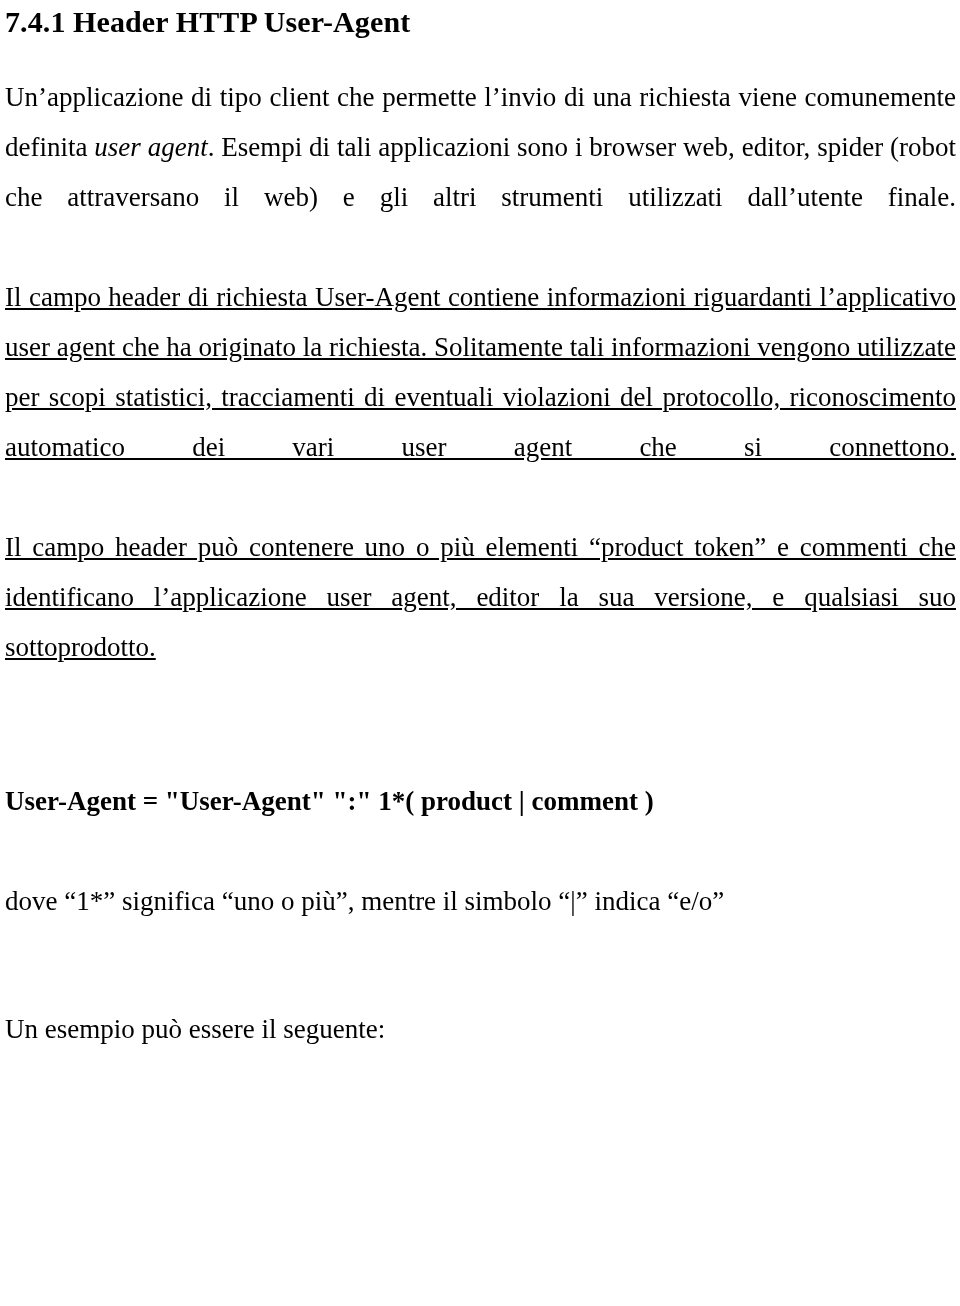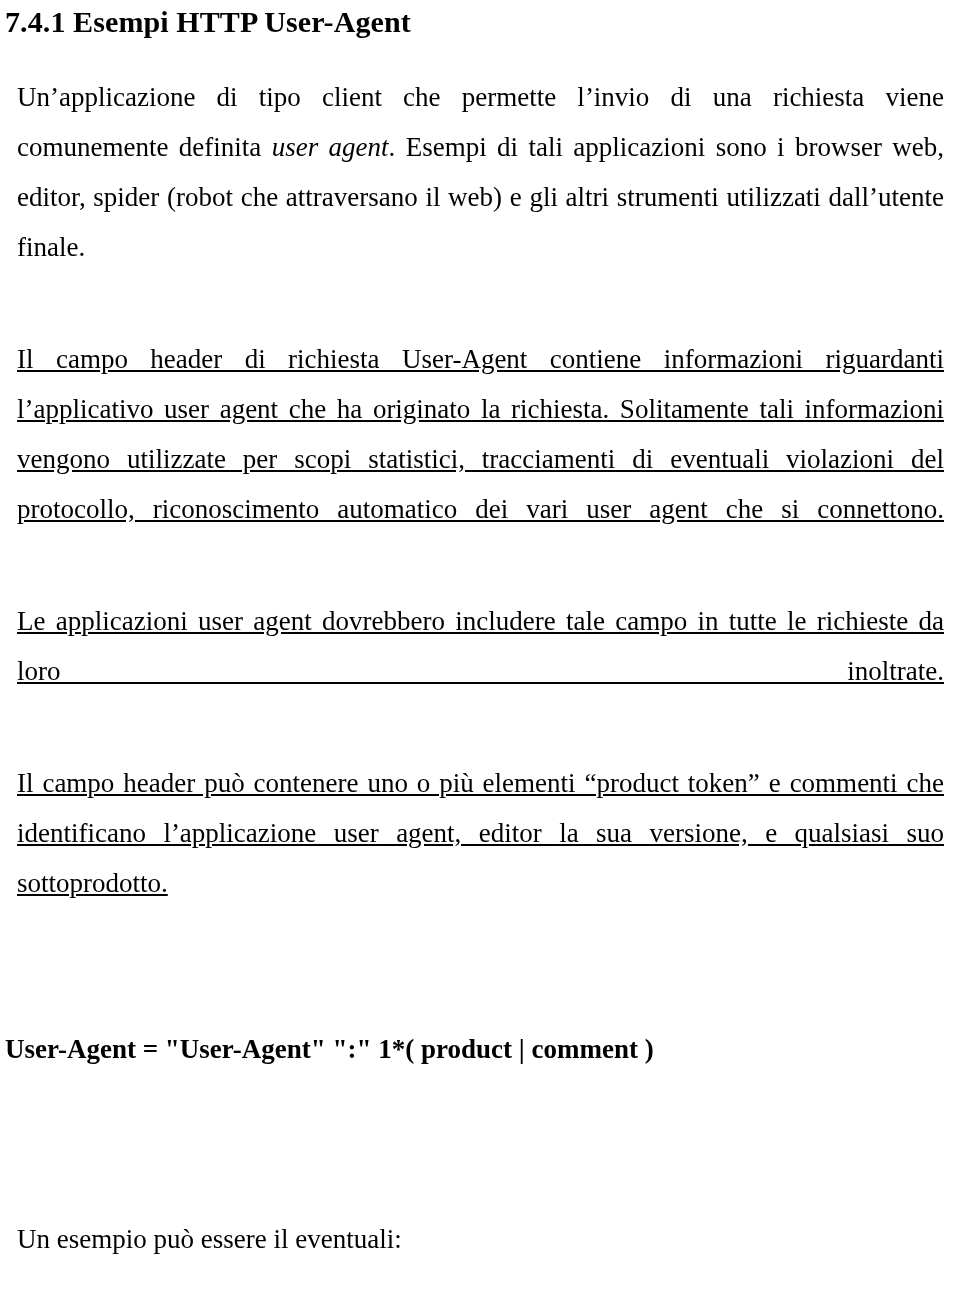--- a/index.html
+++ b/index.html
@@ -39,21 +39,21 @@
   
   .body-block {
     margin-top: 32px;
   }
 
   .para {
     font-size: 27px;
     line-height: 50px;
     text-align: justify;
     text-justify: inter-word;
-    margin: 12px;
+    margin: 0;
     padding: 0;
     hyphens: none;
   }
 
   
   .para.fill::after {
     content: "";
     display: inline-block;
     width: 100%;
   }
@@ -79,41 +79,41 @@
 
   .spacer-lg { height: 54px; }
   .spacer-md { height: 50px; }
   .spacer-sm { height: 24px; }
 </style>
 </head>
 <body>
 
 <div class="page">
 
-  <h1 class="section-heading">7.4.1 Esempi HTTP User-Agent</h1>
+  <h1 class="section-heading">7.4.1 Header HTTP User-Agent</h1>
 
   <div class="body-block">
 
     <p class="para fill"><span>Un’applicazione di tipo client che permette l’invio di una richiesta viene comunemente definita </span><em>user agent</em><span>. Esempi di tali applicazioni sono i browser web, editor, spider (robot che attraversano il web) e gli altri strumenti utilizzati dall’utente finale.</span></p>
 
     <p class="para fill">Il campo header di richiesta User-Agent contiene informazioni riguardanti l’applicativo user agent che ha originato la richiesta. Solitamente tali informazioni vengono utilizzate per scopi statistici, tracciamenti di eventuali violazioni del protocollo, riconoscimento automatico dei vari user agent che si connettono.</p>
 
-    <p class="para fill">Le applicazioni user agent dovrebbero includere tale campo in tutte le richieste da loro inoltrate.</p>
 
     <p class="para fill">Il campo header può contenere uno o più elementi “product token” e commenti che identificano l’applicazione user agent, editor la sua versione, e qualsiasi suo sottoprodotto.</p>
 
 
     <div class="spacer-lg"></div>
 
     <p class="syntax-line">User-Agent = "User-Agent" ":" 1*( product | comment )</p>
 
     <div class="spacer-md"></div>
 
+    <p class="para">dove “1*” significa “uno o più”, mentre il simbolo “|” indica “e/o”</p>
 
     <div class="spacer-lg"></div>
     <div class="spacer-sm"></div>
 
-    <p class="para">Un esempio può essere il eventuali:</p>
+    <p class="para">Un esempio può essere il seguente:</p>
 
     <div class="spacer-lg"></div>
 
   </div>
 </div>
 
 </body></html>

